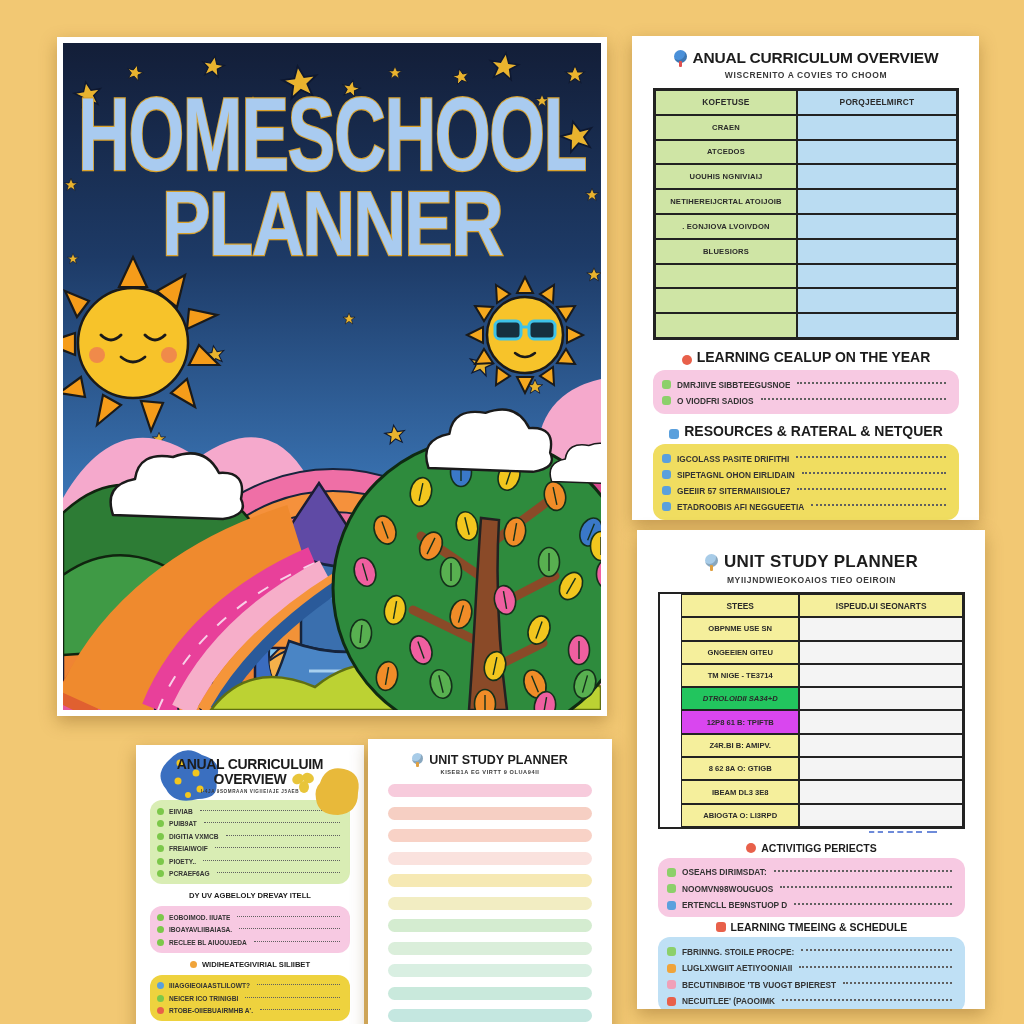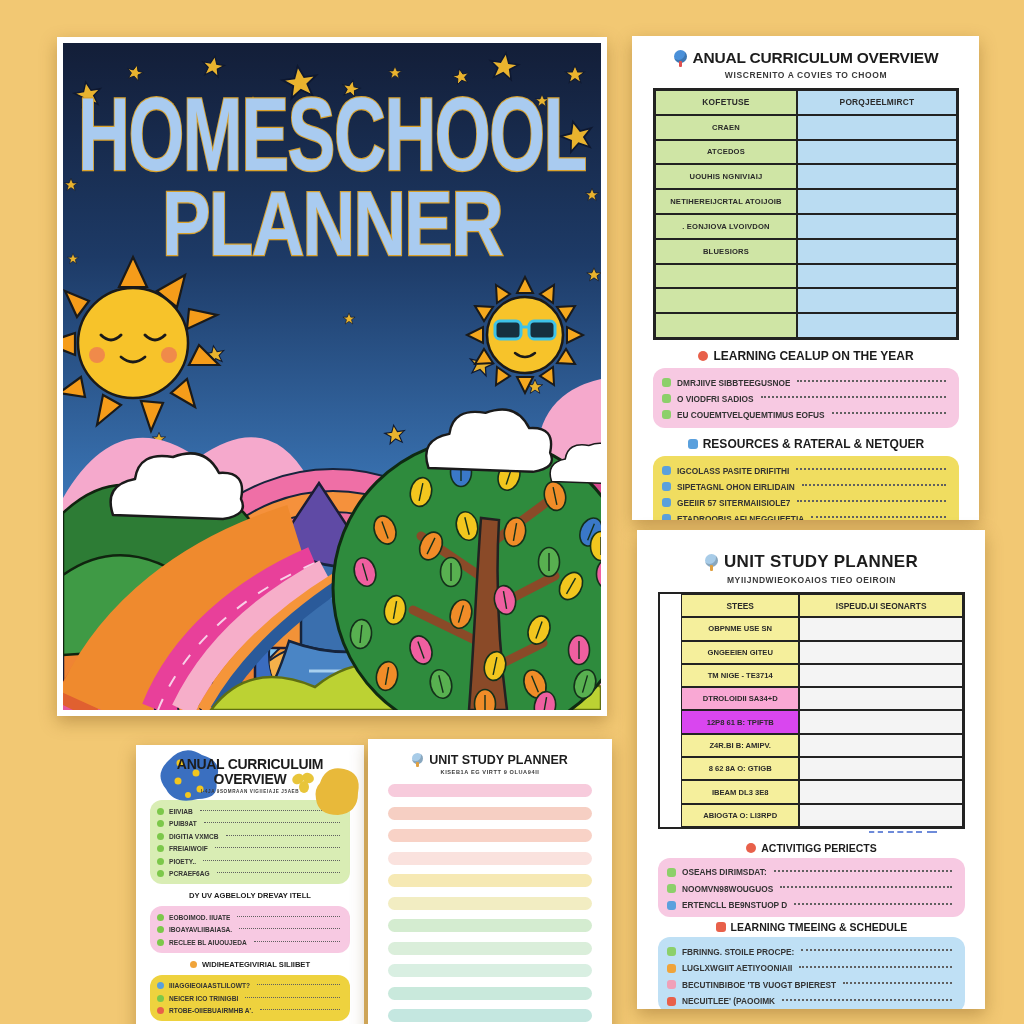--- a/index.html
+++ b/index.html
@@ -29,21 +29,21 @@
   .dots{flex:1;border-bottom:2px dotted #606060;margin:0 2px 3px 7px;min-width:12px;}
 
   
   #annual{left:632px;top:36px;width:347px;height:484px;}
   #annual .inner{padding:13px 20px 0 21px;}
   #annual .hdr{font-size:15.5px;letter-spacing:-.2px;}
   #annual .sub{font-size:8.5px;margin-top:3px;}
   #annual .tbl{margin-top:8px;grid-template-columns:47% 53%;}
   #annual .td{height:22.8px;font-size:7.6px;letter-spacing:.2px;}
   #annual .td.hd{font-size:8.4px;}
-  #annual .sec-h{font-size:12px;margin-top:9px;}
+  #annual .sec-h{font-size:14px;margin-top:9px;align-items:flex-end;}
   #annual .box{margin-top:5px;padding:7px 11px 5px 9px;}
   #annual .item{height:16px;}
   #annual .bullet{width:9px;height:9px;margin-right:6px;}
   #annual .item-label{font-size:8.3px;}
 
   
   #unit{left:637px;top:530px;width:348px;height:479px;}
   #unit .inner{padding:22px 20px 0 21px;}
   #unit .hdr{font-size:17px;letter-spacing:.3px;}
   #unit .sub{font-size:8.5px;margin-top:3px;}
@@ -424,25 +424,20 @@
         <div class="item">
             <span class="bullet" style="background: rgb(140, 208, 106);"></span>
             <span class="item-label">DMRJIIVE SIBBTEEGUSNOE</span>
             <span class="dots"></span>
           </div>
         <div class="item">
             <span class="bullet" style="background: rgb(140, 208, 106);"></span>
             <span class="item-label">O VIODFRI SADIOS</span>
             <span class="dots"></span>
           </div>
-        <div class="item">
-            <span class="bullet" style="background: rgb(140, 208, 106);"></span>
-            <span class="item-label">EU COUEMTVELQUEMTIMUS EOFUS</span>
-            <span class="dots"></span>
-          </div>
       </div>
 
       <div class="sec-h">
         <span class="sec-ic" style="background: rgb(90, 160, 221);"></span>
         <span>RESOURCES &amp; RATERAL &amp; NETQUER</span>
       </div>
       <div class="box" style="background: rgb(240, 221, 96);">
         <div class="item">
             <span class="bullet" style="background: rgb(90, 160, 221);"></span>
             <span class="item-label">IGCOLASS PASITE DRIFITHI</span>
@@ -480,21 +475,21 @@
 
       <div class="tbl">
         <div class="td hd" style="background: rgb(245, 239, 156);">STEES</div>
         <div class="td hd" style="background: rgb(245, 239, 156);">ISPEUD.UI SEONARTS</div>
         <div class="td" style="background: rgb(245, 239, 156);">OBPNME USE SN</div>
         <div class="td" style="background: rgb(244, 244, 244);"></div>
         <div class="td" style="background: rgb(245, 239, 156);">GNGEEIEN GITEU</div>
         <div class="td" style="background: rgb(244, 244, 244);"></div>
         <div class="td" style="background: rgb(245, 239, 156);">TM NIGE - TE3714</div>
         <div class="td" style="background: rgb(244, 244, 244);"></div>
-        <div class="td" style="background: #f9a8d4;">DTROLOIDII SA34+D</div>
+        <div class="td" style="background: #22c55e; font-style: italic;">DTROLOIDII SA34+D</div>
         <div class="td" style="background: rgb(244, 244, 244);"></div>
         <div class="td" style="background: #d946ef;">12P8 61 B: TPIFTB</div>
         <div class="td" style="background: rgb(244, 244, 244);"></div>
         <div class="td" style="background: rgb(245, 239, 156);">Z4R.BI B: AMIPV.</div>
         <div class="td" style="background: rgb(244, 244, 244);"></div>
         <div class="td" style="background: rgb(245, 239, 156);">8 62 8A O: GTIGB</div>
         <div class="td" style="background: rgb(244, 244, 244);"></div>
         <div class="td" style="background: rgb(245, 239, 156);">IBEAM DL3 3E8</div>
         <div class="td" style="background: rgb(244, 244, 244);"></div>
         <div class="td" style="background: rgb(245, 239, 156);">ABIOGTA O: LI3RPD</div>

